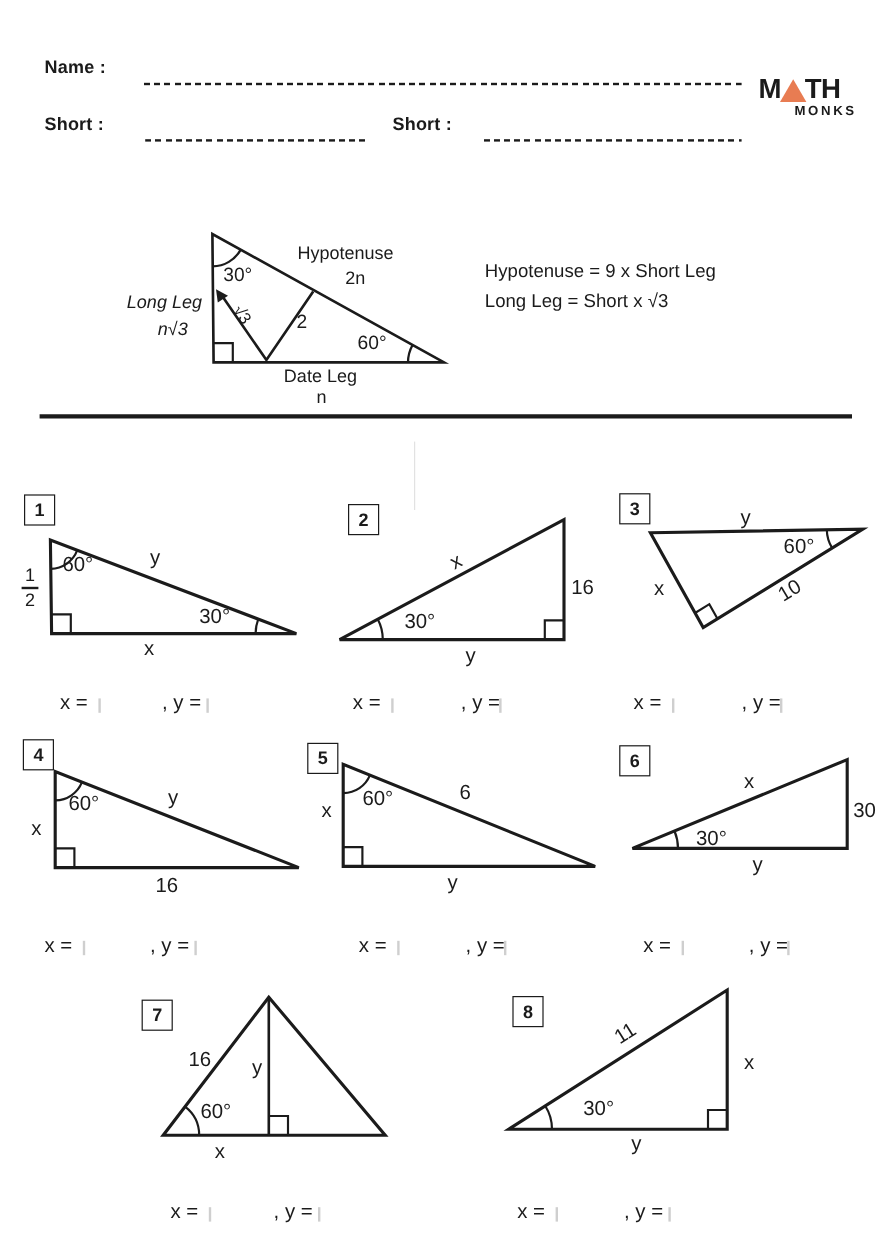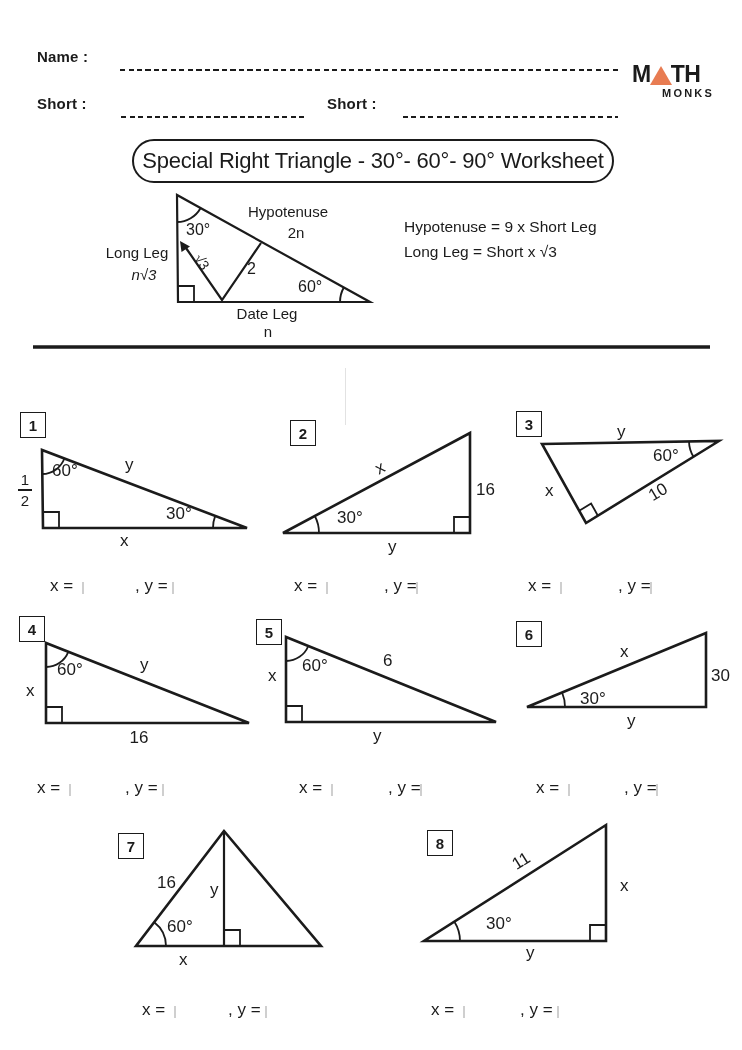--- a/index.html
+++ b/index.html
@@ -106,25 +106,24 @@
 
   <div class="logo">
     <div class="logo-row">
       <span>M</span>
       <span class="logo-tri"></span>
       <span>TH</span>
     </div>
     <div class="logo-monks">MONKS</div>
   </div>
 
-  <div class="title-oval">Special Right Triangle - 30°- 60°- 90° Worksheet</div>
 
   <div class="lbl ex ctr" style="left:288px;top:204px;">Hypotenuse</div>
   <div class="lbl ex ctr" style="left:296px;top:225px;">2n</div>
-  <div class="lbl ex ctr" style="left:137px;top:245px;">Long Leg</div>
+  <div class="lbl ex ctr" style="left:137px;top:245px;font-style:italic;">Long Leg</div>
   <div class="lbl ex ctr" style="left:144px;top:267px;font-style:italic;">n√3</div>
   <div class="lbl" style="left:186px;top:222px;font-size:16px;">30°</div>
   <div class="lbl" style="left:298px;top:279px;font-size:16px;">60°</div>
   <div class="lbl rot" style="left:202px;top:262px;font-size:14px;transform:translate(-50%,-50%) rotate(55deg);">√3</div>
   <div class="lbl" style="left:247px;top:261px;font-size:16px;">2</div>
   <div class="lbl ex ctr" style="left:267px;top:306px;">Date Leg</div>
   <div class="lbl ex ctr" style="left:268px;top:324px;">n</div>
   <div class="lbl" style="left:404px;top:219px;font-size:15.5px;">Hypotenuse = 9 x Short Leg</div>
   <div class="lbl" style="left:404px;top:244px;font-size:15.5px;">Long Leg =  Short x √3</div>
 

